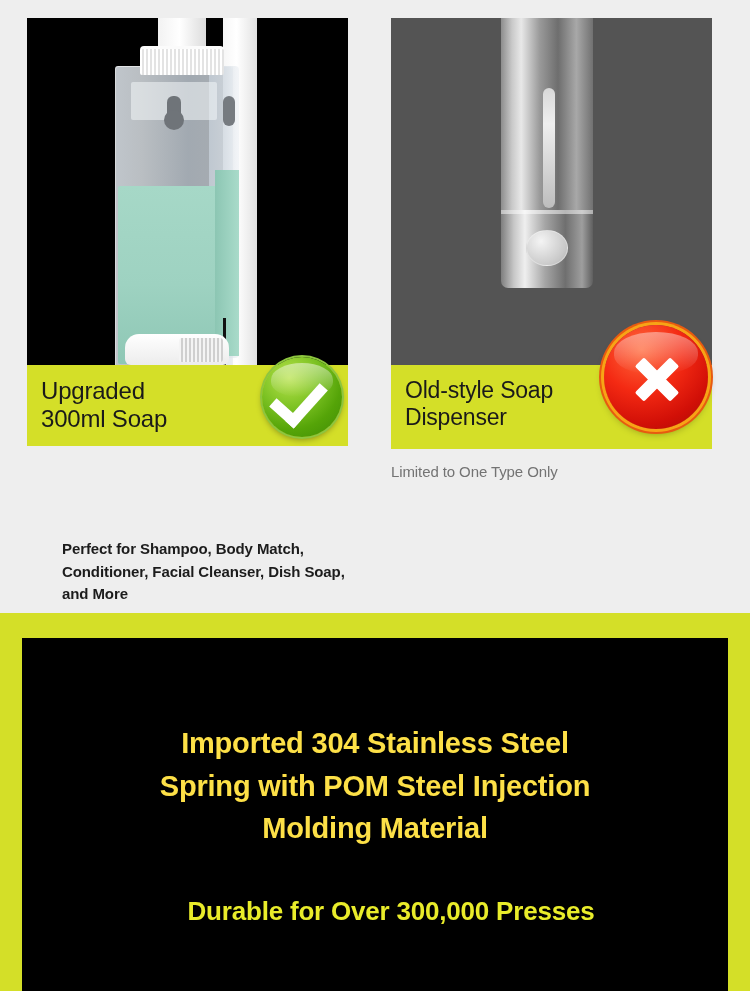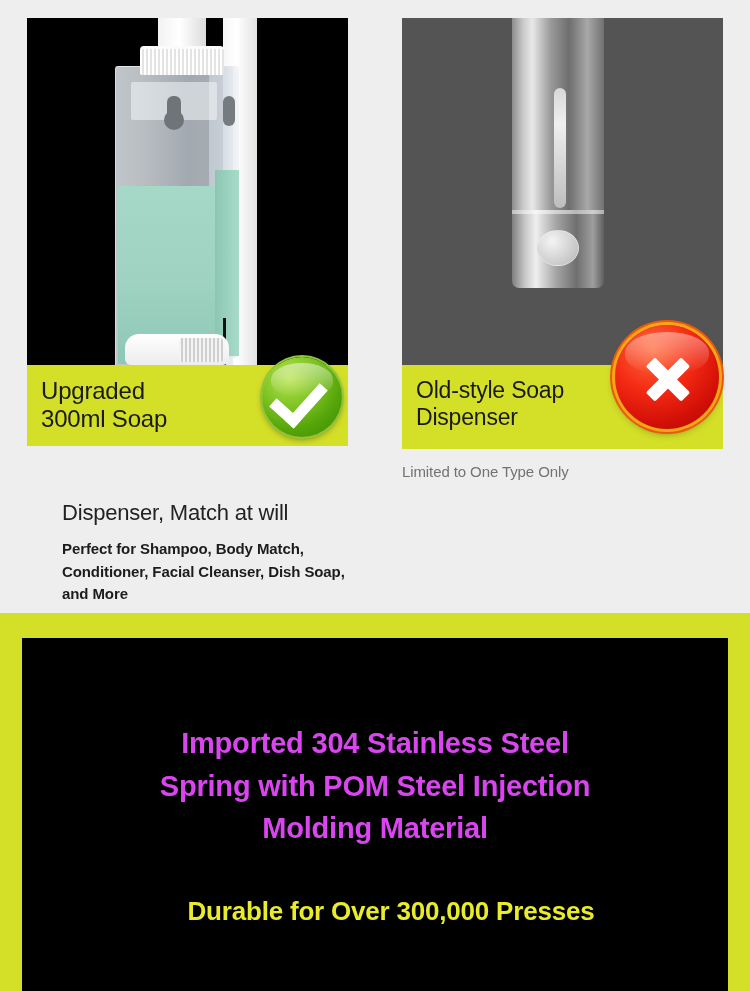--- a/index.html
+++ b/index.html
@@ -23,21 +23,21 @@
     width: 750px;
     height: 787px;
     background: #eeeeee;
   }
 
   .panel {
     position: absolute;
     top: 18px;
   }
   .panel-left  { left: 27px;  width: 321px; }
-  .panel-right { left: 402px; width: 321px; }
+  .panel-right { left: 391px; width: 321px; }
 
   
   .photo {
     position: relative;
     width: 321px;
     height: 347px;
     overflow: hidden;
   }
   .photo-dark { background: #000000; }
   .photo-gray { background: #545454; }
@@ -365,21 +365,21 @@
     height: 353px;
     background: #000000;
     box-sizing: border-box;
     padding-top: 84px;
     text-align: center;
   }
   .banner-head {
     font-size: 29px;
     font-weight: bold;
     line-height: 1.47;
-    color: #d946ef;
+    color: #fde047;
     white-space: pre-line;
     letter-spacing: -.2px;
   }
   .banner-sub {
     margin-top: 46px;
     font-size: 26px;
     font-weight: bold;
     color: #e9ec2a;
     letter-spacing: -.2px;
     margin-left: 32px;
@@ -409,21 +409,20 @@
     </div>
 
     <div class="label-band left-band">
       <div class="band-text">Upgraded
 300ml Soap</div>
       <div class="badge badge-check">
         <div class="check-mark"></div>
       </div>
     </div>
 
-    <div class="caption-title">Dispenser, Match at will</div>
     <div class="caption-body">Perfect for Shampoo, Body Match, Conditioner, Facial Cleanser, Dish Soap, and More</div>
   </div>
 
   <div class="panel panel-right">
 
     <div class="photo photo-gray">
       <div class="cyl-tube"></div>
       <div class="cyl-hilite"></div>
       <div class="cyl-collar"></div>
       <div class="cyl-button"></div>

